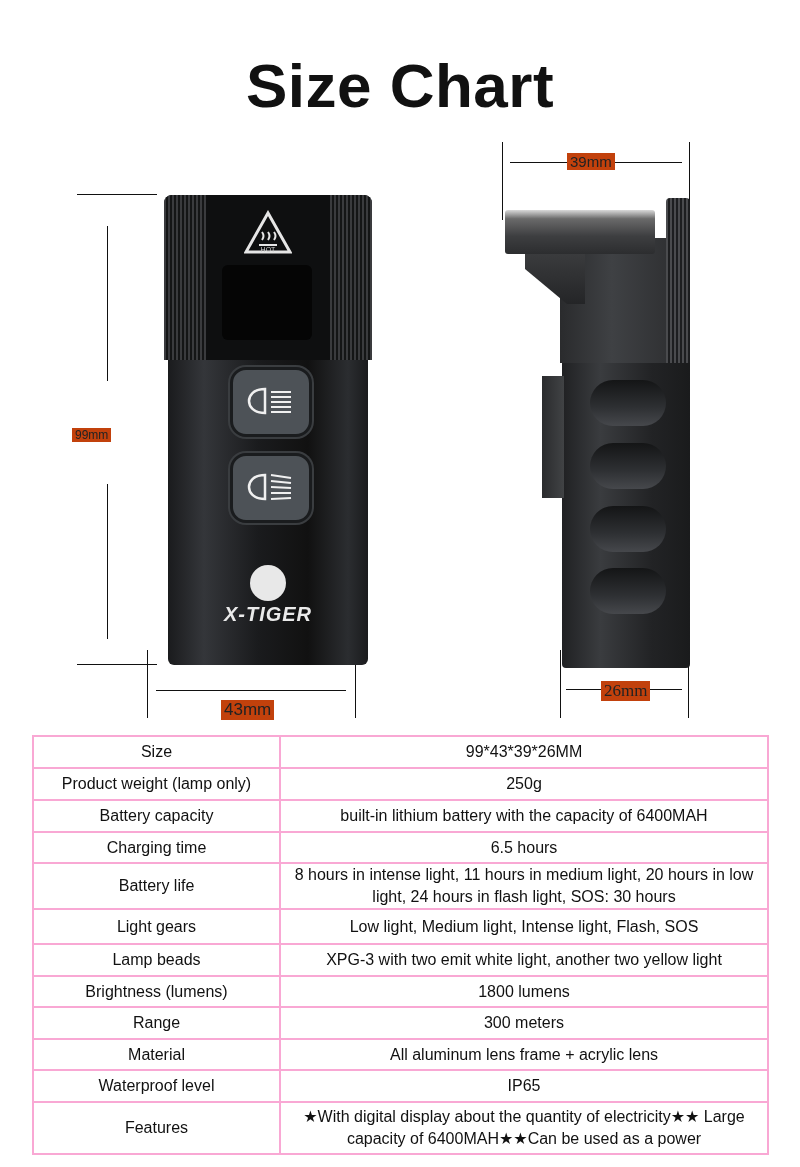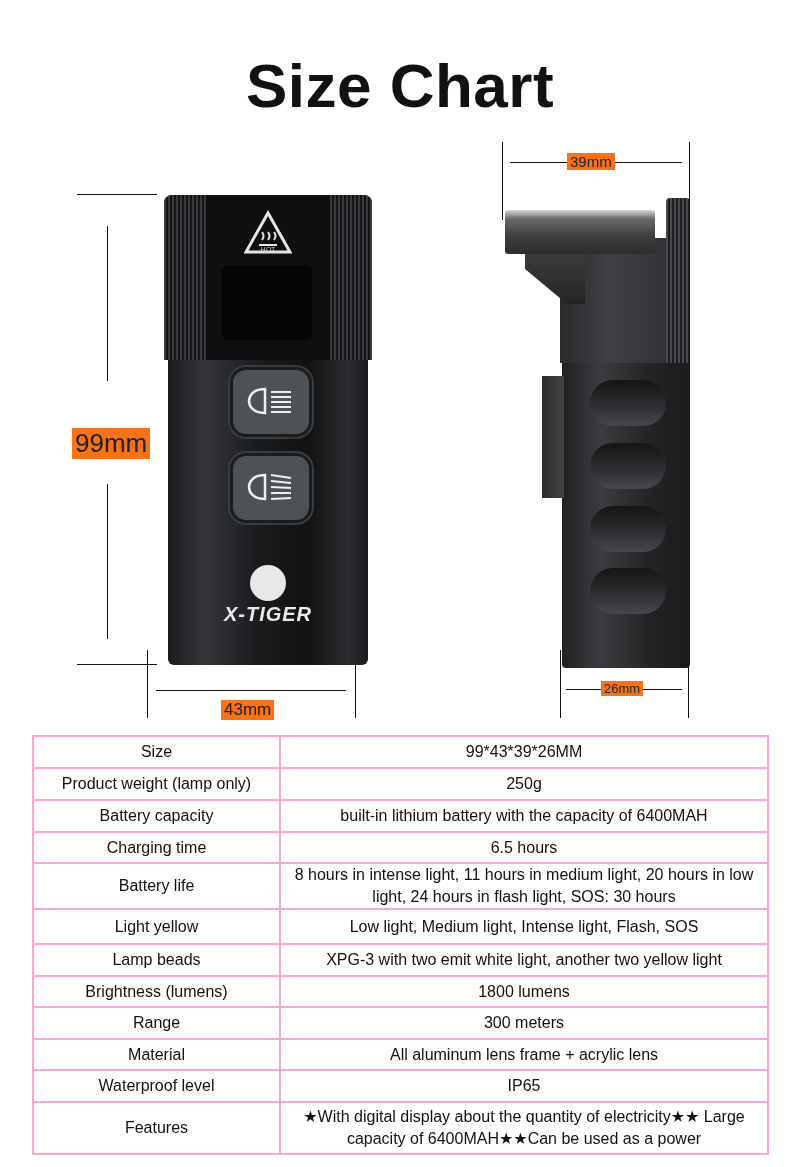--- a/index.html
+++ b/index.html
@@ -1,20 +1,20 @@
 <!DOCTYPE html>
 <html><head>
 <meta charset="utf-8">
 <style>
   html, body { margin:0; padding:0; background:#ffffff; }
   body { width:800px; height:1167px; position:relative; overflow:hidden; font-family:"Liberation Sans", sans-serif; color:#111; }
   .title { position:absolute; left:0; top:50px; width:800px; text-align:center; font-size:62px; font-weight:bold; letter-spacing:0.5px; }
   .dim-line { position:absolute; background:#111; }
-  .dim-label { position:absolute; font-size:17px; color:#222; background:#f97316; padding:0 3px; }
-  .dim-label.big { font-size:26px; }
+  .dim-label { position:absolute; font-size:17px; color:#222; background:#c2410c; padding:0 3px; }
+  .dim-label.big { font-size:12px; }
 
   
   .front { position:absolute; left:164px; top:195px; width:208px; height:470px; }
   .front .head { position:absolute; left:0; top:0; width:208px; height:165px; background:linear-gradient(90deg,#1b1c1e,#2a2b2e 20%,#101113 50%,#2a2b2e 80%,#1b1c1e); border-radius:8px 8px 0 0; }
   .front .ribs-l, .front .ribs-r { position:absolute; top:0; width:42px; height:165px;
      background:repeating-linear-gradient(90deg,#3a3b3e 0 2px,#141516 2px 4px); }
   .front .ribs-l { left:0; border-radius:8px 0 0 0; }
   .front .ribs-r { right:0; border-radius:0 8px 0 0; }
   .front .center-panel { position:absolute; left:42px; top:0; width:124px; height:165px; background:#0e0f10; }
   .front .body { position:absolute; left:4px; top:165px; width:200px; height:305px; background:linear-gradient(90deg,#1a1b1d,#34363a 18%,#1a1b1d 45%,#111 70%,#2b2d30 90%,#1a1b1d); border-radius:0 0 6px 6px; }
@@ -99,21 +99,21 @@
 </div>
 
 <div class="dim-line" style="left:502px;top:142px;width:1px;height:78px;"></div>
 <div class="dim-line" style="left:689px;top:142px;width:1px;height:78px;"></div>
 <div class="dim-line" style="left:510px;top:162px;width:172px;height:1px;"></div>
 <div class="dim-label" style="left:567px;top:153px;font-size:15px;">39mm</div>
 
 <div class="dim-line" style="left:560px;top:650px;width:1px;height:68px;"></div>
 <div class="dim-line" style="left:688px;top:650px;width:1px;height:68px;"></div>
 <div class="dim-line" style="left:566px;top:689px;width:116px;height:1px;"></div>
-<div class="dim-label" style="left:601px;top:681px;font-size:13px;">26mm</div>
+<div class="dim-label" style="left:601px;top:681px;font-size:17px;font-family:Liberation Serif, serif;">26mm</div>
 
 <div class="side">
   <div class="neck"></div>
   <div class="top-lens"></div>
   <div class="step"></div>
   <div class="fin"></div>
   <div class="body"></div>
   <div class="clip"></div>
   <div class="grip" style="top:182px;"></div>
   <div class="grip" style="top:245px;"></div>
@@ -137,21 +137,21 @@
       </tr>
       <tr style="height: 31px;">
         <td class="k">Charging time</td>
         <td>6.5 hours</td>
       </tr>
       <tr style="height: 45px;">
         <td class="k">Battery life</td>
         <td>8 hours in intense light, 11 hours in medium light, 20 hours in low light, 24 hours in flash light, SOS: 30 hours</td>
       </tr>
       <tr style="height: 35px;">
-        <td class="k">Light yellow</td>
+        <td class="k">Light gears</td>
         <td>Low light, Medium light, Intense light, Flash, SOS</td>
       </tr>
       <tr style="height: 32px;">
         <td class="k">Lamp beads</td>
         <td>XPG-3 with two emit white light, another two yellow light</td>
       </tr>
       <tr style="height: 31px;">
         <td class="k">Brightness (lumens)</td>
         <td>1800 lumens</td>
       </tr>

